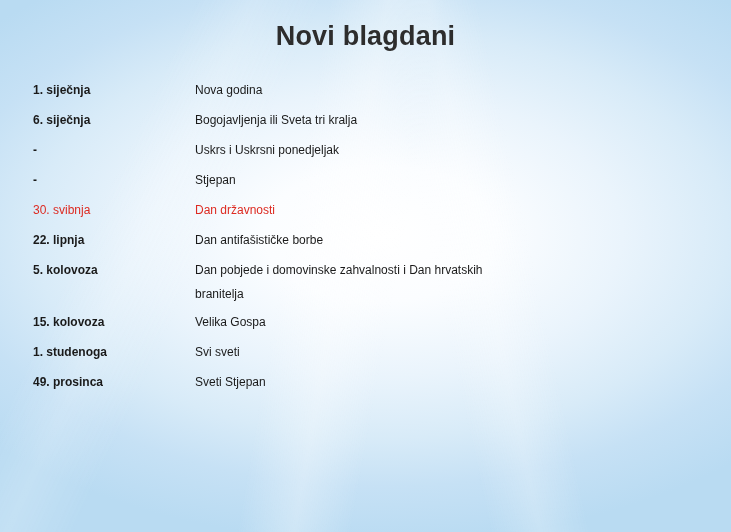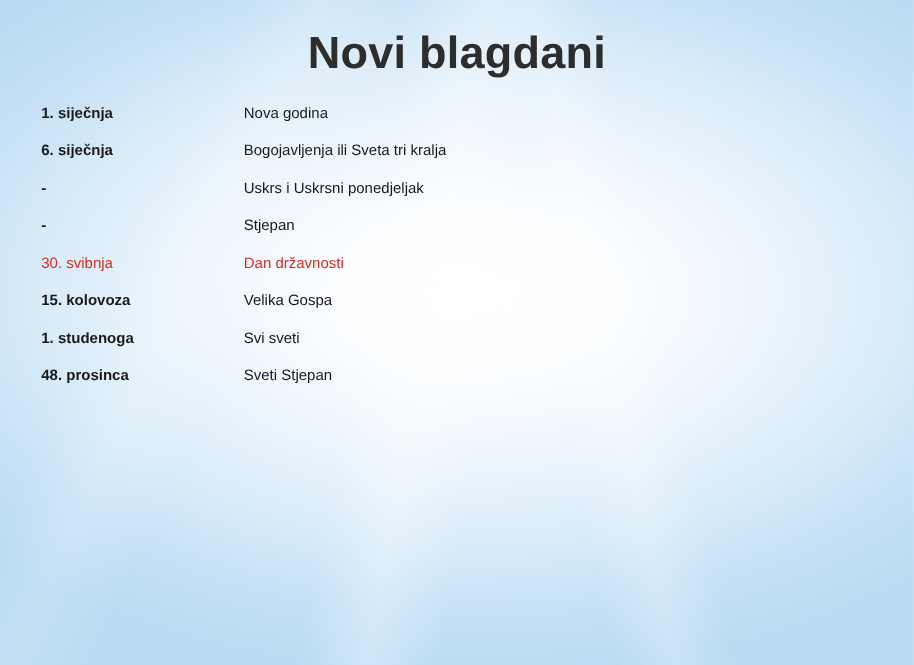--- a/index.html
+++ b/index.html
@@ -50,21 +50,21 @@
     width: 100%;
     height: 100%;
   }
 
   .title {
     position: absolute;
     top: 21px;
     left: 0;
     width: 731px;
     text-align: center;
-    font-size: 36px;
+    font-size: 27px;
     font-weight: bold;
     color: #2d2d2d;
     letter-spacing: .2px;
     white-space: nowrap;
   }
 
   .holiday-table {
     position: absolute;
     top: 78px;
     left: 33px;
@@ -131,28 +131,36 @@
           </tr>
           <tr>
             <td class="date-cell">-</td>
             <td class="desc-cell"><span>Stjepan</span></td>
           </tr>
           <tr class="highlight">
             <td class="date-cell">30. svibnja</td>
             <td class="desc-cell"><span>Dan državnosti</span></td>
           </tr>
           <tr>
+            <td class="date-cell">22. lipnja</td>
+            <td class="desc-cell"><span>Dan antifašističke borbe</span></td>
+          </tr>
+          <tr class="two-line">
+            <td class="date-cell">5. kolovoza</td>
+            <td class="desc-cell"><span>Dan pobjede i domovinske zahvalnosti i Dan hrvatskih</span><span class="desc-line-2">branitelja</span></td>
+          </tr>
+          <tr>
             <td class="date-cell">15. kolovoza</td>
             <td class="desc-cell"><span>Velika Gospa</span></td>
           </tr>
           <tr>
             <td class="date-cell">1. studenoga</td>
             <td class="desc-cell"><span>Svi sveti</span></td>
           </tr>
           <tr>
-            <td class="date-cell">48. prosinca</td>
+            <td class="date-cell">49. prosinca</td>
             <td class="desc-cell"><span>Sveti Stjepan</span></td>
           </tr>
         </tbody>
     </table>
 
   </div>
 </div>
 
 </body></html>

